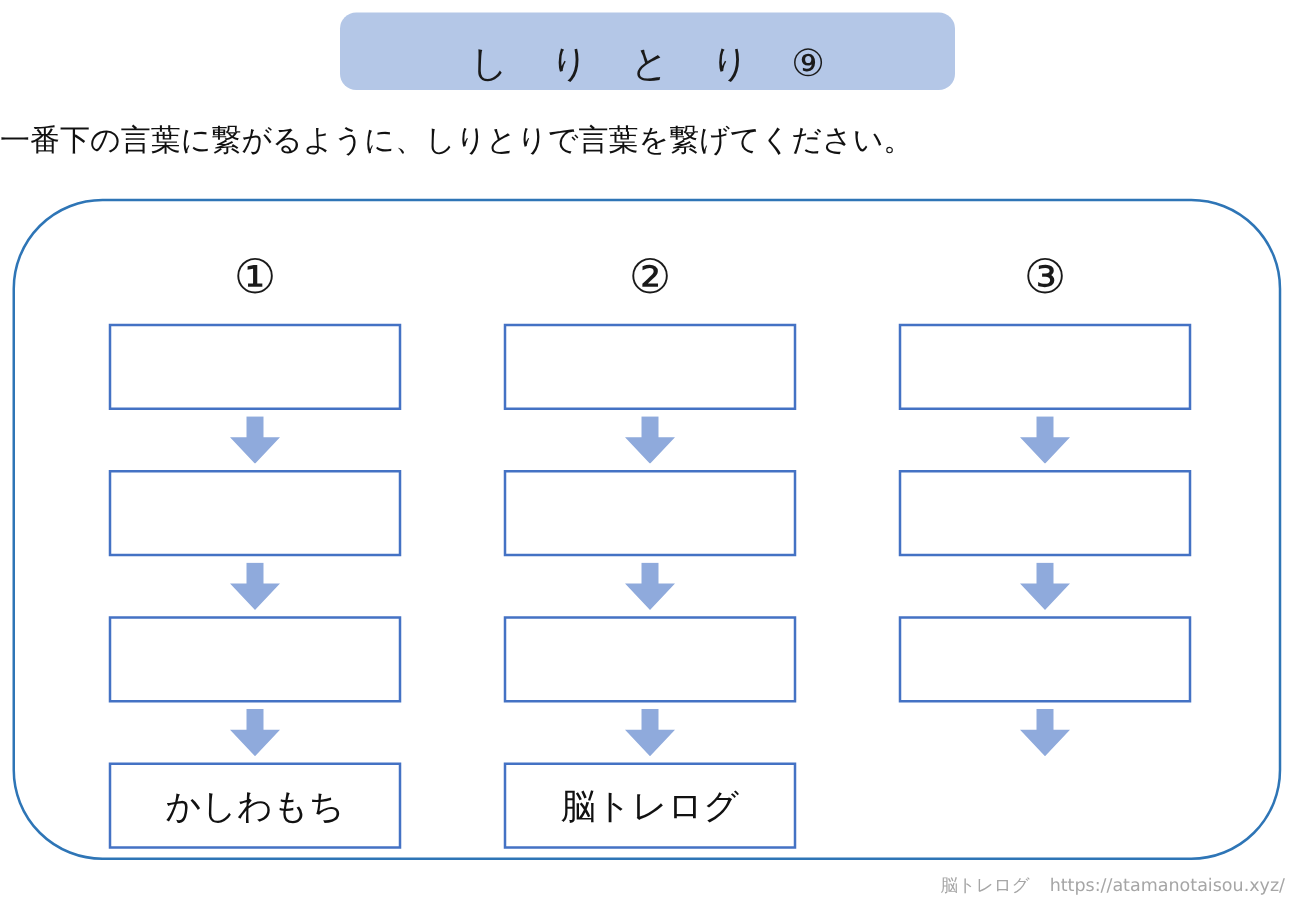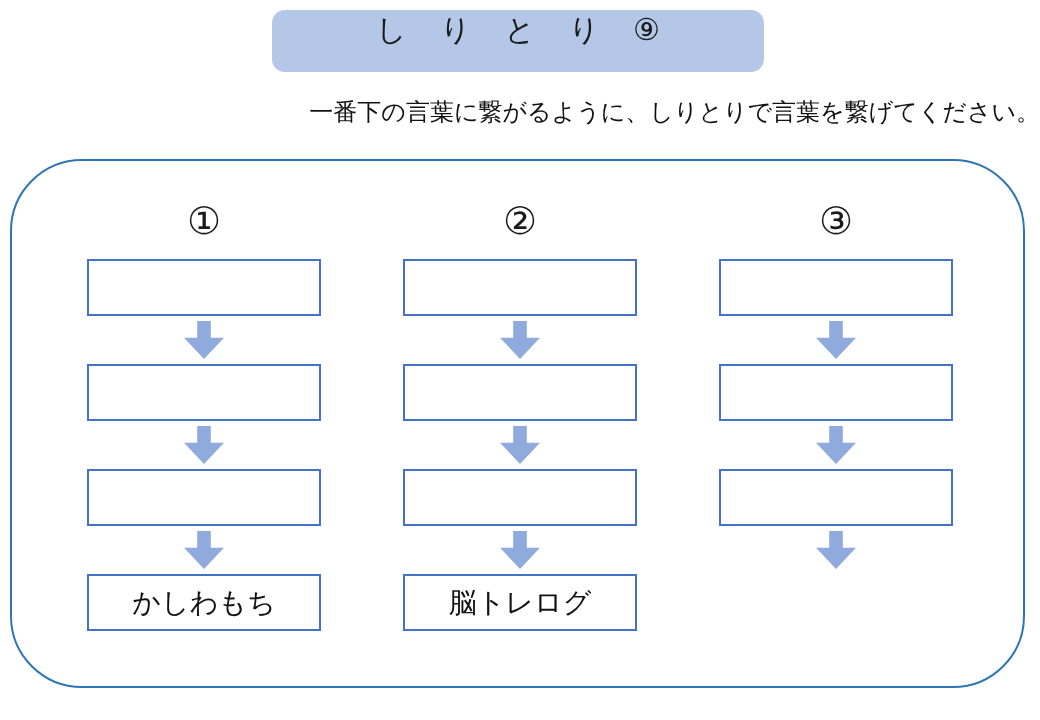--- a/index.html
+++ b/index.html
@@ -17,36 +17,36 @@
   }
   .title-bar {
     position: absolute;
     left: 272px;
     top: 10px;
     width: 492px;
     height: 62px;
     background: #b4c7e7;
     border-radius: 13px;
     display: flex;
-    align-items: flex-start;
+    align-items: flex-end;
     justify-content: center;
   }
   .title-bar span {
     font-size: 30px;
     color: #1a1a1a;
     letter-spacing: 12px;
     white-space: pre;
     transform: translateX(6px); 
   }
   .instruction {
     position: absolute;
     left: 0;
     top: 96px;
     width: 1040px;
-    text-align: right;
+    text-align: left;
     font-size: 24px;
     color: #111111;
   }
   .frame {
     position: absolute;
     left: 10px;
     top: 159px;
     width: 1015px;
     height: 529px;
     box-sizing: border-box;
@@ -66,21 +66,21 @@
     margin-top: 34px;
     height: 52px;
     line-height: 52px;
     text-align: center;
     font-size: 38px;
     color: #1a1a1a;
   }
   .box {
     box-sizing: border-box;
     width: 234px;
-    height: 57px;
+    height: 69px;
     border: 2px solid #4472c4;
     background: #ffffff;
   }
   .box.first { margin-top: 12px; }
   .box.word {
     display: flex;
     align-items: center;
     justify-content: center;
     font-size: 28px;
     color: #111111;
@@ -145,14 +145,17 @@
       <div class="box first"></div>
       <div class="arrow"></div>
       <div class="box"></div>
       <div class="arrow"></div>
       <div class="box"></div>
       <div class="arrow"></div>
     </div>
 
   </div>
 
+  <div class="footer">
+    <span class="site-name">脳トレログ</span><span>https://atamanotaisou.xyz/</span>
+  </div>
 
 </div>
 
 </body></html>

